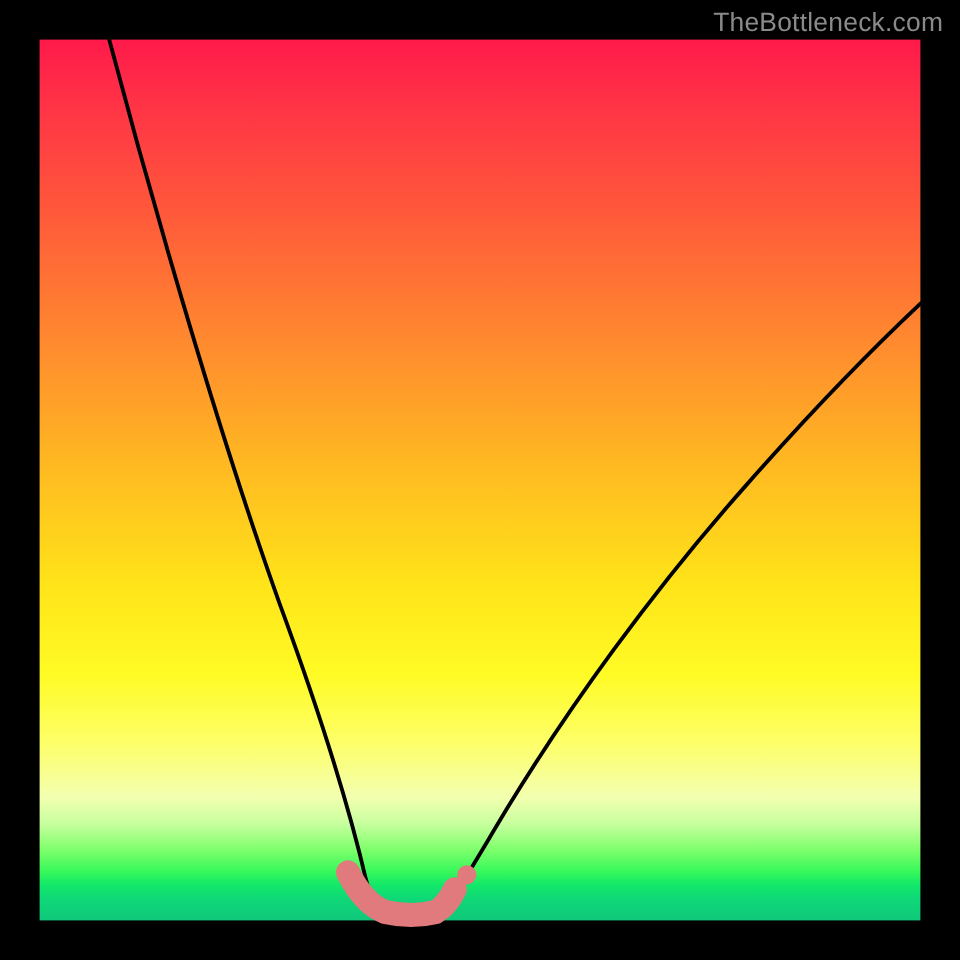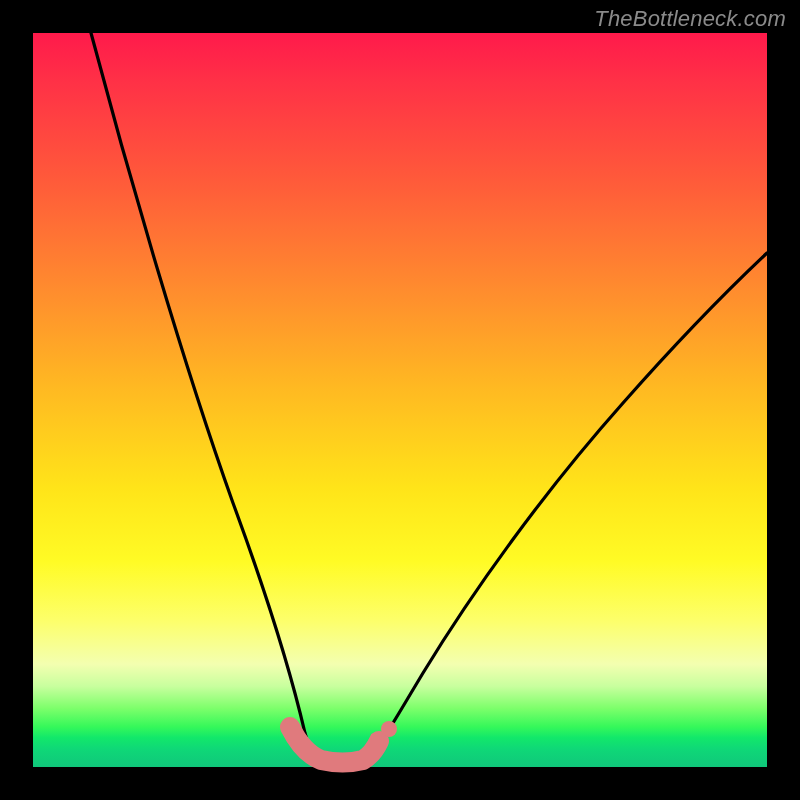--- a/index.html
+++ b/index.html
@@ -9,21 +9,20 @@
     height: 800px;
     background: #000;
     font-family: Arial, Helvetica, sans-serif;
     overflow: hidden;
   }
   .frame {
     position: relative;
     width: 800px;
     height: 800px;
     background: #000;
-    font-style: italic;
   }
   .watermark {
     position: absolute;
     top: 6px;
     right: 14px;
     color: #8a8a8a;
     font-size: 22px;
     font-weight: 500;
     letter-spacing: 0.2px;
     z-index: 10;

